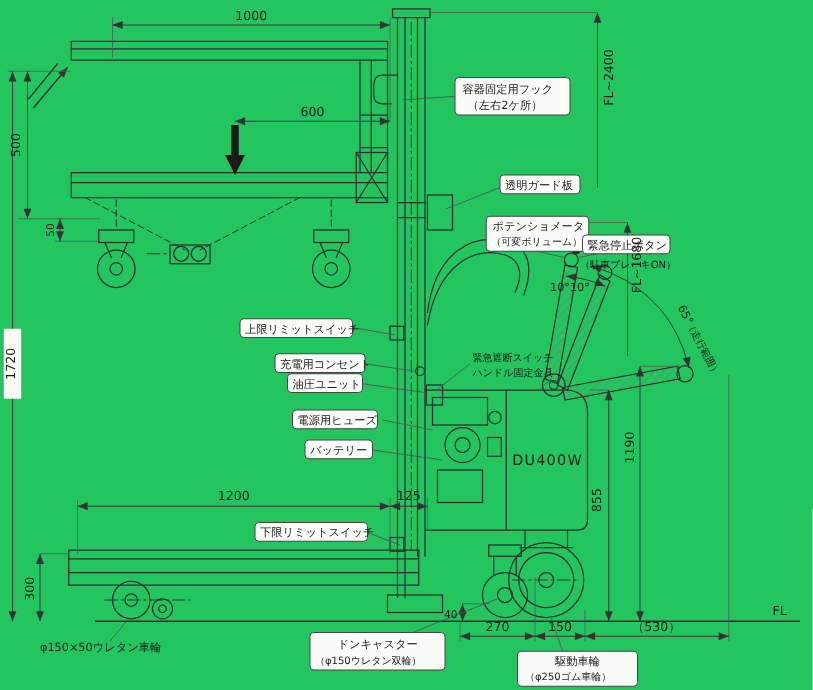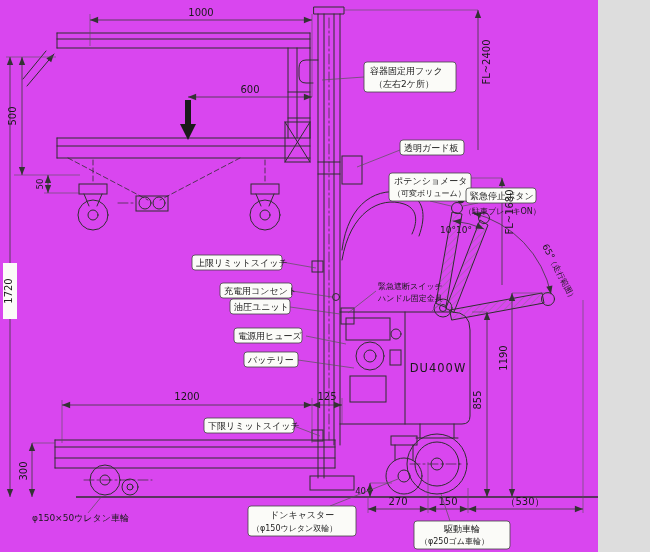--- a/index.html
+++ b/index.html
@@ -1,16 +1,16 @@
 <!DOCTYPE html>
 <html><head>
 <meta charset="utf-8">
 <style>
   html,body{margin:0;padding:0;background:#ddd;}
-  .sheet{width:598px;height:552px;background:#d946ef;position:relative;overflow:hidden;}
+  .sheet{width:650px;height:552px;background:#22c55e;position:relative;overflow:hidden;}
   svg{display:block;}
   text{font-family:"DejaVu Sans",sans-serif;fill:#1a1a1a;}
   .dimtext{font-size:10px;}
   .dimsmall{font-size:8.5px;}
   .lbl{font-size:9px;}
   .lbl-s{font-size:8px;}
   .model{font-size:11.5px;letter-spacing:1px;}
   .fl{font-size:10px;}
   .draw{stroke:#2f2f2f;stroke-width:1;fill:none;stroke-linecap:round;}
   .dash{stroke-dasharray:5 3;stroke-width:0.8;}

